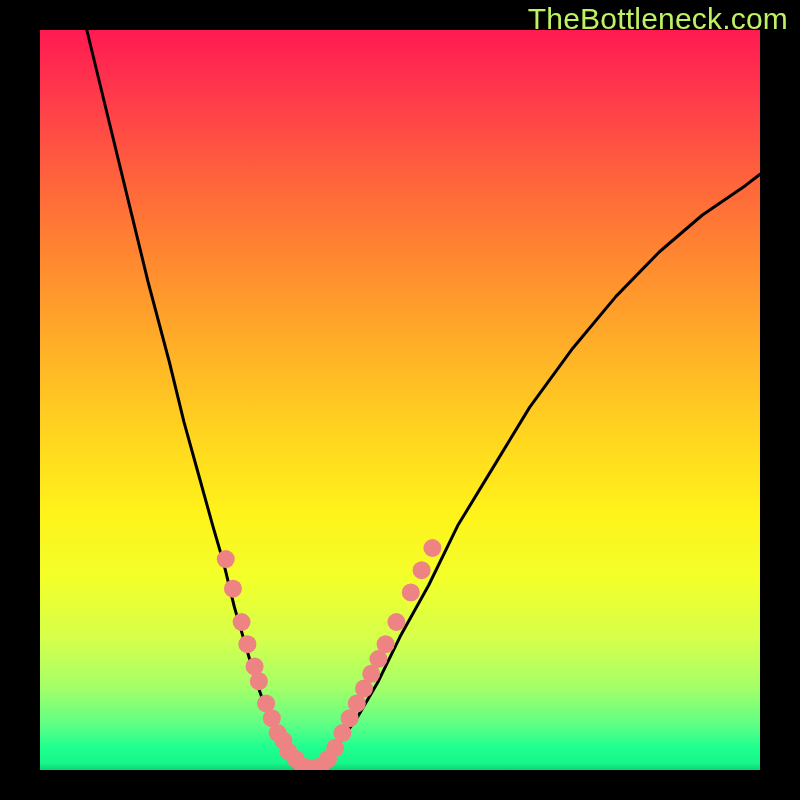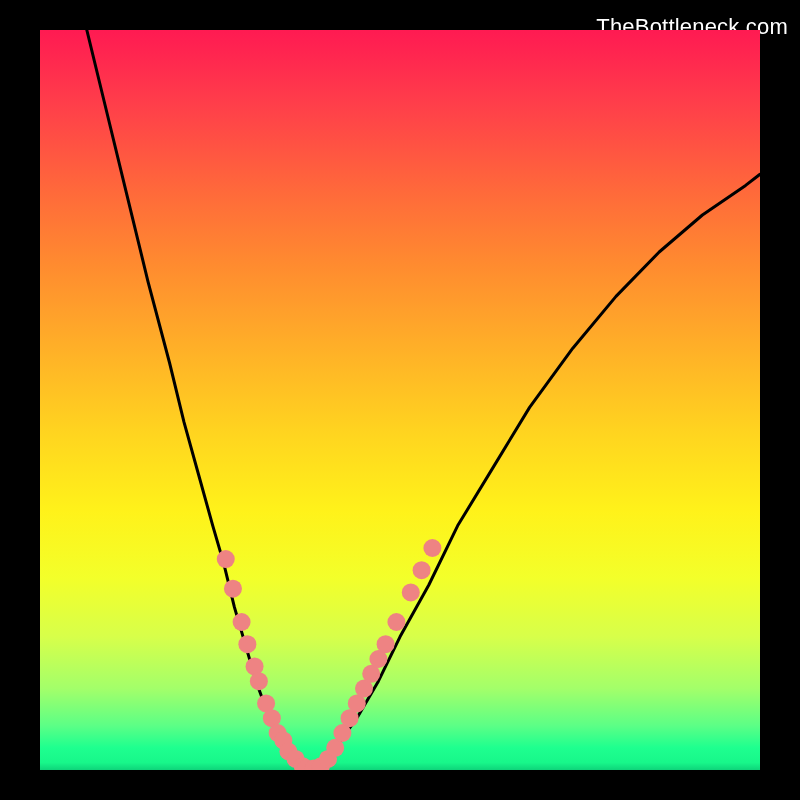--- a/index.html
+++ b/index.html
@@ -42,25 +42,25 @@
       #0ed47a 100%
     );
   }
   .plot-area svg {
     position: absolute;
     left: 0;
     top: 0;
   }
   .watermark {
     position: absolute;
-    top: 14px;
+    top: 2px;
     right: 12px;
-    font-size: 22px;
+    font-size: 30px;
     font-weight: 400;
-    color: #ffffff;
+    color: #bef264;
     letter-spacing: 0.2px;
     user-select: none;
   }
 </style>
 </head>
 <body>
 
 <div class="frame">
 
   <div class="watermark">TheBottleneck.com</div>

